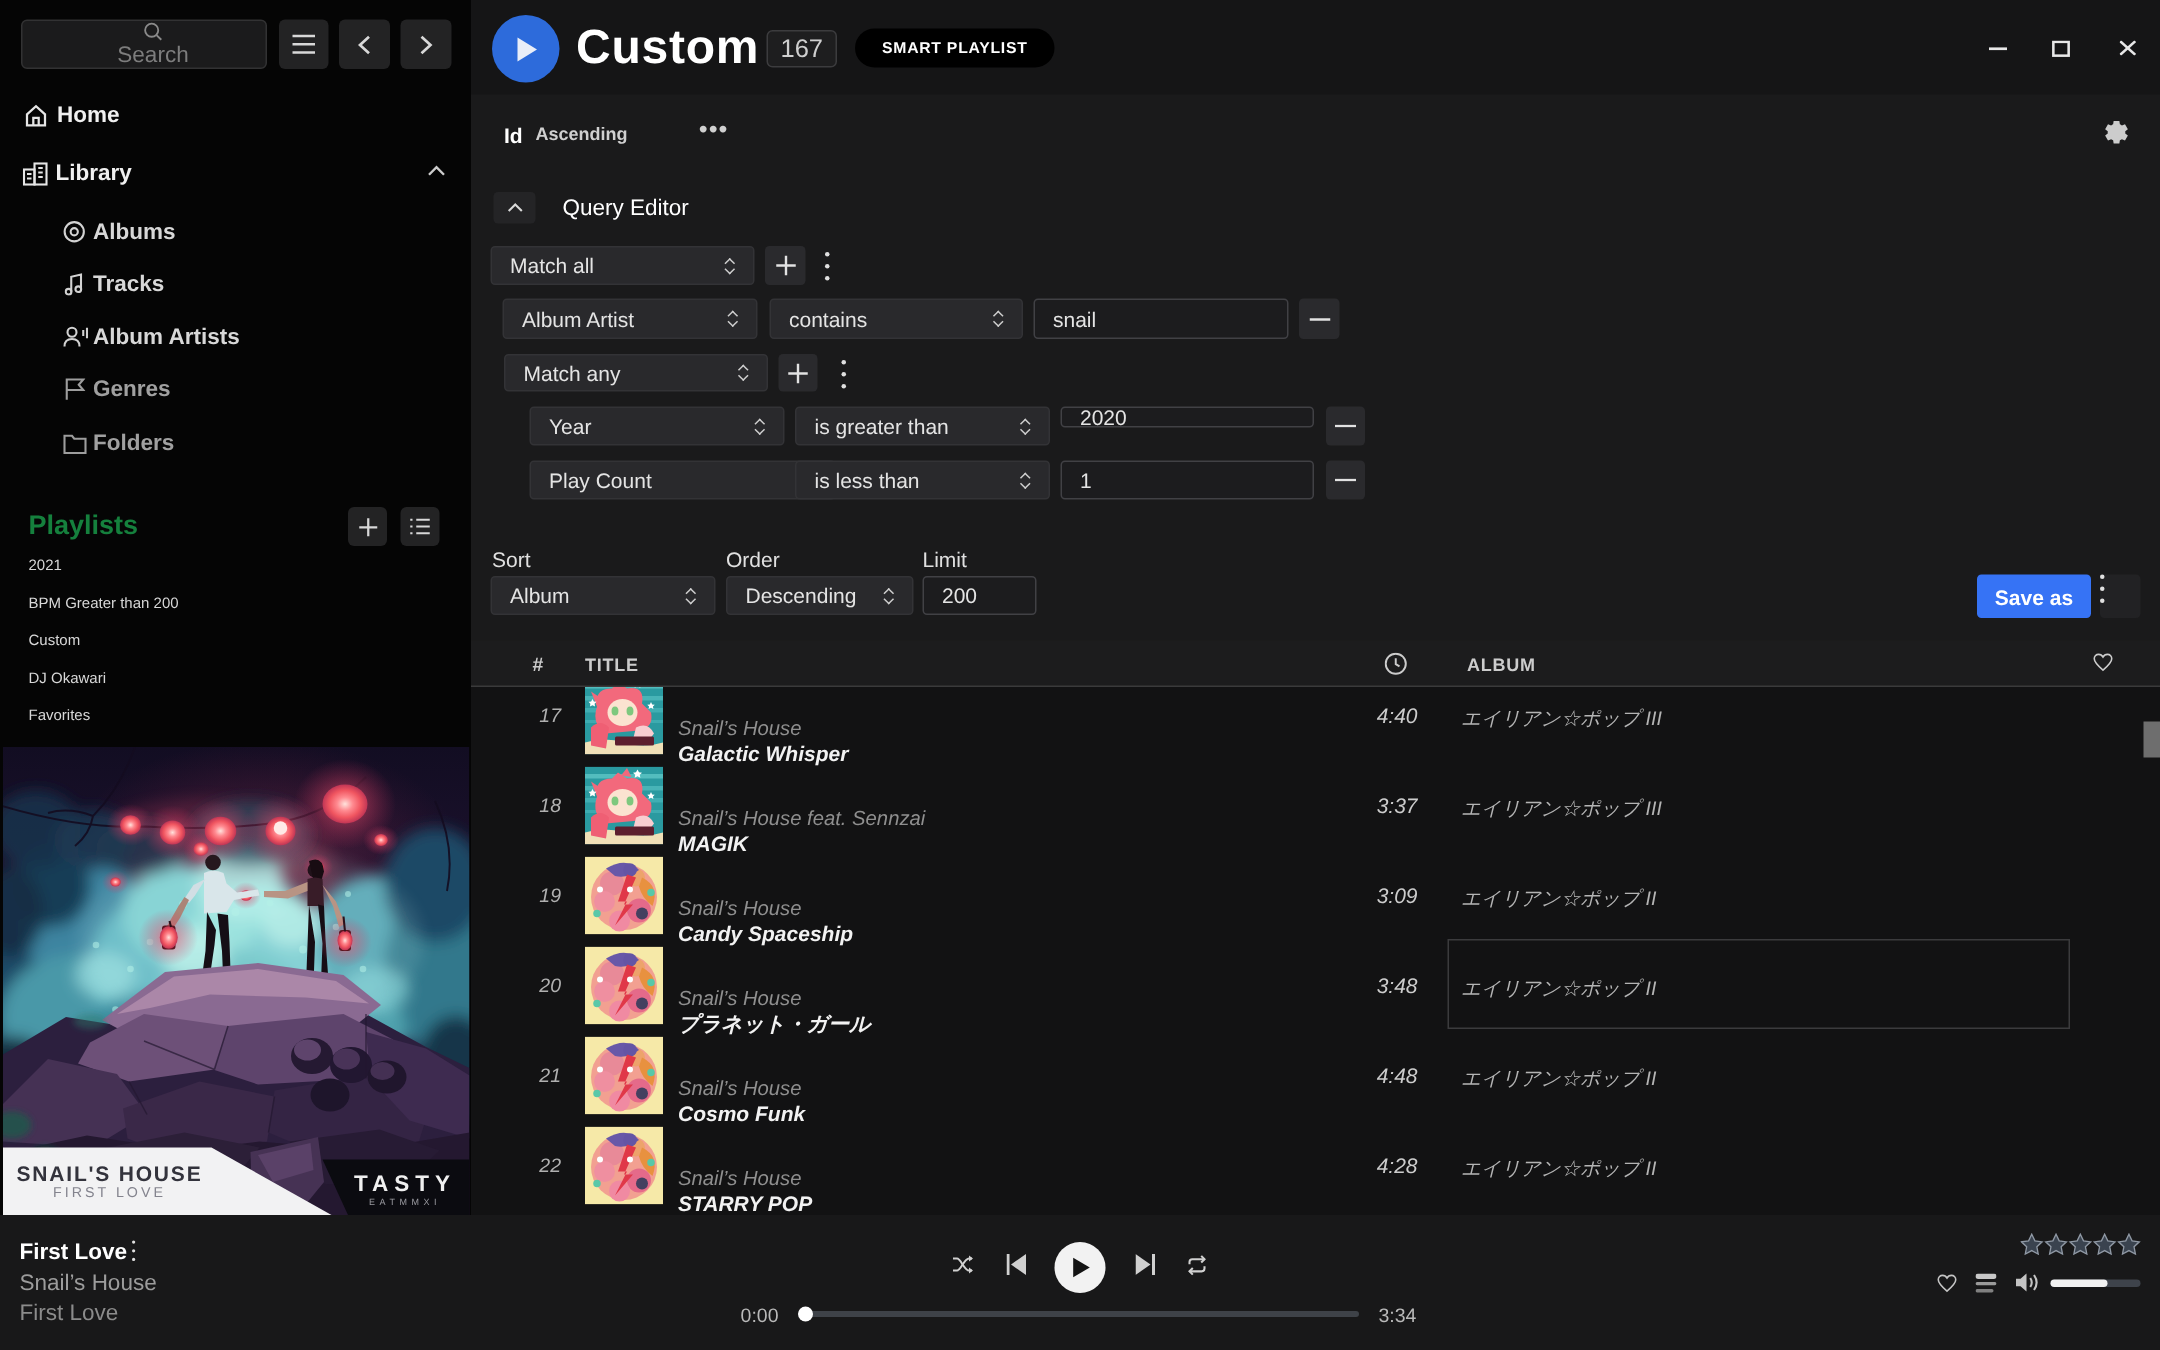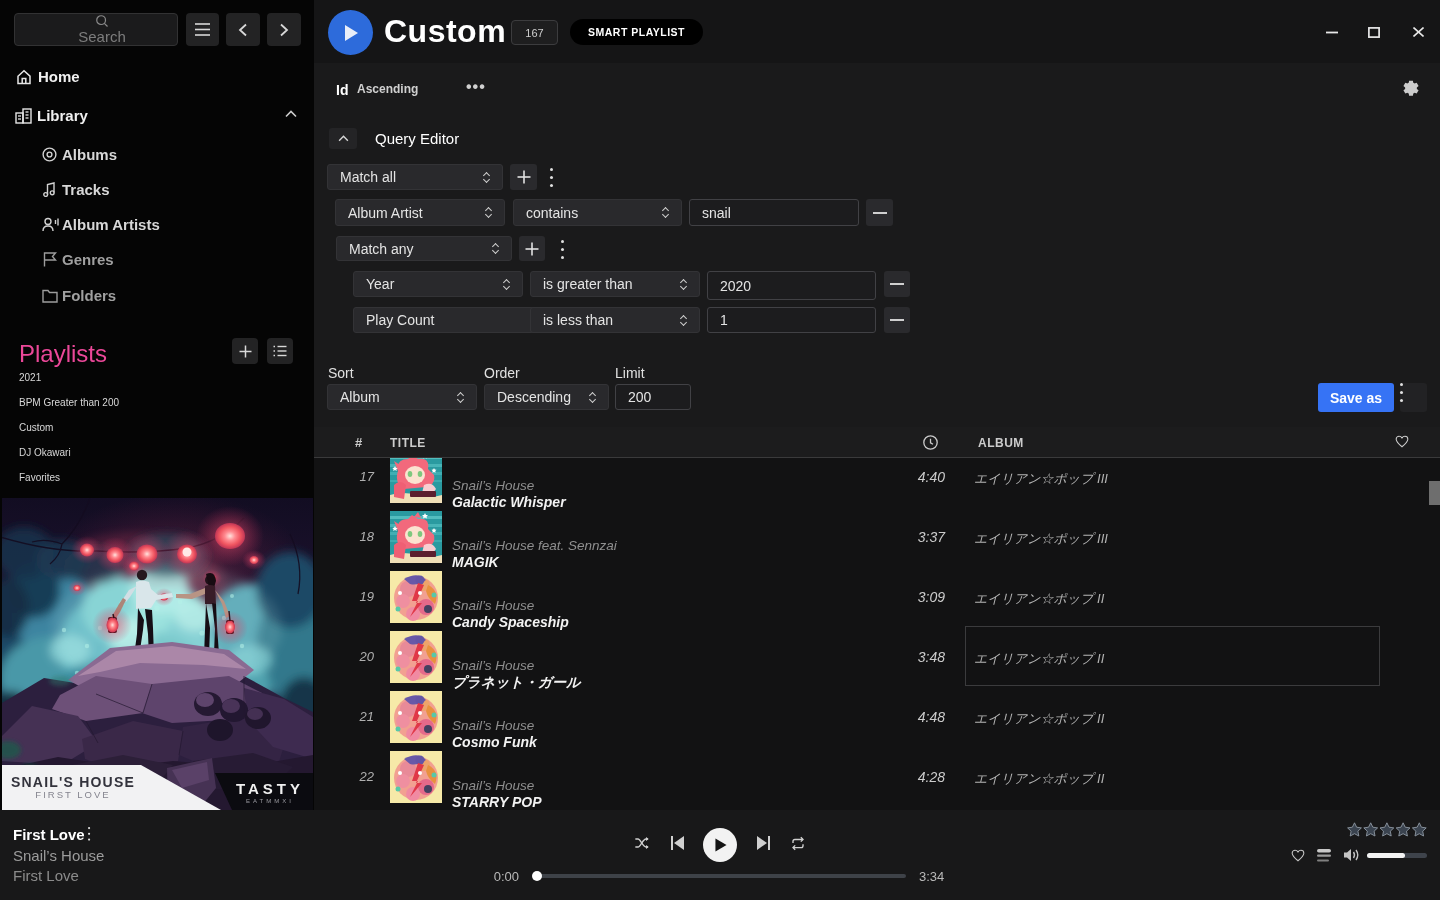--- a/index.html
+++ b/index.html
@@ -48,21 +48,21 @@
 <body>
 <div id="app">
   <div id="main">
     <div id="topstrip">
       <div class="abs" style="left:14px;top:10px;width:45px;height:45px;border-radius:50%;background:#2d6bdb;display:flex;align-items:center;justify-content:center">
         <svg width="16" height="18" viewBox="0 0 16 18" style="margin-left:3px">
             <path d="M1 1 L14 9 L1 17 Z" fill="#e9eef8"></path>
           </svg>
       </div>
       <div class="abs" style="left:70px;top:13px;color:#ffffff;font-size:32px;font-weight:bold;letter-spacing:0.5px">Custom</div>
-      <div class="abs" style="left:197px;top:20px;width:47px;height:25px;background:#1e1e1f;border:1px solid #3c3c3e;border-radius:4px;color:#cfcfcf;font-size:11px;display:flex;align-items:center;justify-content:center">167</div>
+      <div class="abs" style="left:197px;top:20px;width:47px;height:25px;background:#1e1e1f;border:1px solid #3c3c3e;border-radius:4px;color:#cfcfcf;font-size:17px;display:flex;align-items:center;justify-content:center">167</div>
       <div class="abs" style="left:256px;top:19px;height:26px;background:#000000;border-radius:13px;color:#ffffff;font-size:10.5px;font-weight:bold;letter-spacing:0.5px;display:flex;align-items:center;padding:0 18px">SMART PLAYLIST</div>
       <svg class="abs" style="left:1012px;top:24px" width="12" height="16" viewBox="0 0 12 16">
           <line x1="0" y1="8.5" x2="12" y2="8.5" stroke="#e8e8e8" stroke-width="1.8"></line>
         </svg>
       <svg class="abs" style="left:1054px;top:27px" width="12" height="11" viewBox="0 0 12 11">
           <rect x="0.9" y="0.9" width="10.2" height="9.2" fill="none" stroke="#e8e8e8" stroke-width="1.7"></rect>
         </svg>
       <svg class="abs" style="left:1099px;top:27px" width="11" height="10" viewBox="0 0 11 10">
           <g stroke="#e8e8e8" stroke-width="1.6">
             <line x1="0.5" y1="0.5" x2="10.5" y2="9.5"></line>
@@ -127,21 +127,21 @@
     <div class="vdots" style="left:247px;top:240px"></div>
 
     <div class="sel" style="left:39px;top:271px;width:170px;height:26px">
         <span class="lab">Year</span>
         <span class="ud"></span>
       </div>
     <div class="sel" style="left:216px;top:271px;width:170px;height:26px">
         <span class="lab">is greater than</span>
         <span class="ud"></span>
       </div>
-    <div class="inp" style="left:393px;top:271px;width:169px;height:29px">
+    <div class="inp" style="left:393px;top:271px;width:169px;height:14px">
         <span class="lab">2020</span>
       </div>
     <div class="qbtn" style="left:570px;top:271px;width:26px;height:26px">
         <svg width="14" height="2" viewBox="0 0 14 2">
           <line x1="0" y1="1" x2="14" y2="1" stroke="#e2e2e2" stroke-width="1.8"></line>
         </svg>
       </div>
 
     <div class="sel" style="left:39px;top:307px;width:204px;height:26px">
         <span class="lab">Play Count</span>
@@ -337,21 +337,21 @@
         </svg>
       <span class="txt" style="color:#a0a0a0;margin-left:5px">Genres</span>
     </div>
     <div class="navitem" style="left:42px;top:287px">
       <svg width="16" height="14" viewBox="0 0 16 14">
           <path d="M1 13 L1 1.5 L6 1.5 L7.5 3.5 L15 3.5 L15 13 Z" fill="none" stroke="#9d9d9d" stroke-width="1.4"></path>
         </svg>
       <span class="txt" style="color:#a0a0a0;margin-left:4px">Folders</span>
     </div>
 
-    <div class="abs" style="left:19px;top:340px;color:#ec4899;font-size:24px;font-weight:normal">Playlists</div>
+    <div class="abs" style="left:19px;top:340px;color:#15803d;font-size:18px;font-weight:bold">Playlists</div>
     <div class="sbtn" style="left:232px;top:338px;width:26px;height:26px">
       <svg width="13" height="13" viewBox="0 0 13 13">
           <line x1="6.5" y1="0.5" x2="6.5" y2="12.5" stroke="#d8d8d8" stroke-width="1.5"></line>
           <line x1="0.5" y1="6.5" x2="12.5" y2="6.5" stroke="#d8d8d8" stroke-width="1.5"></line>
         </svg>
     </div>
     <div class="sbtn" style="left:267px;top:338px;width:26px;height:26px">
       <svg width="14" height="12" viewBox="0 0 14 12">
           <g stroke="#d8d8d8" stroke-width="1.4">
             <line x1="0.5" y1="1.5" x2="2" y2="1.5"></line>

